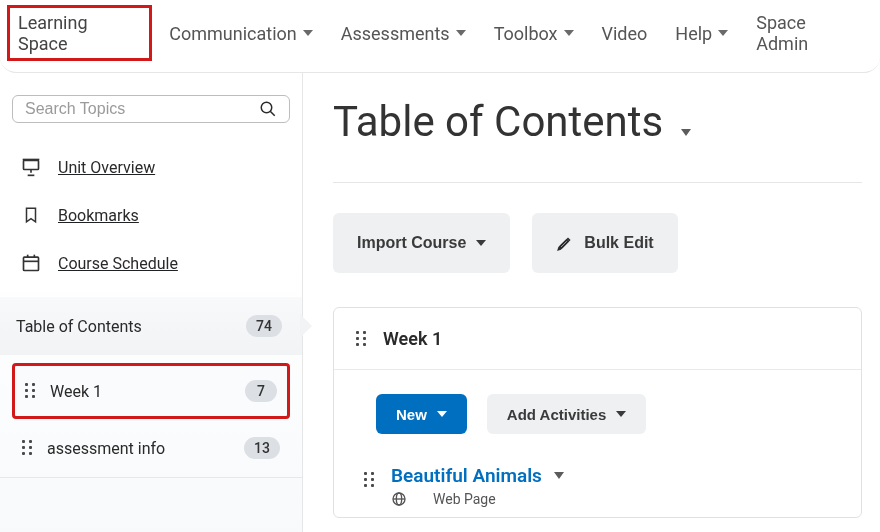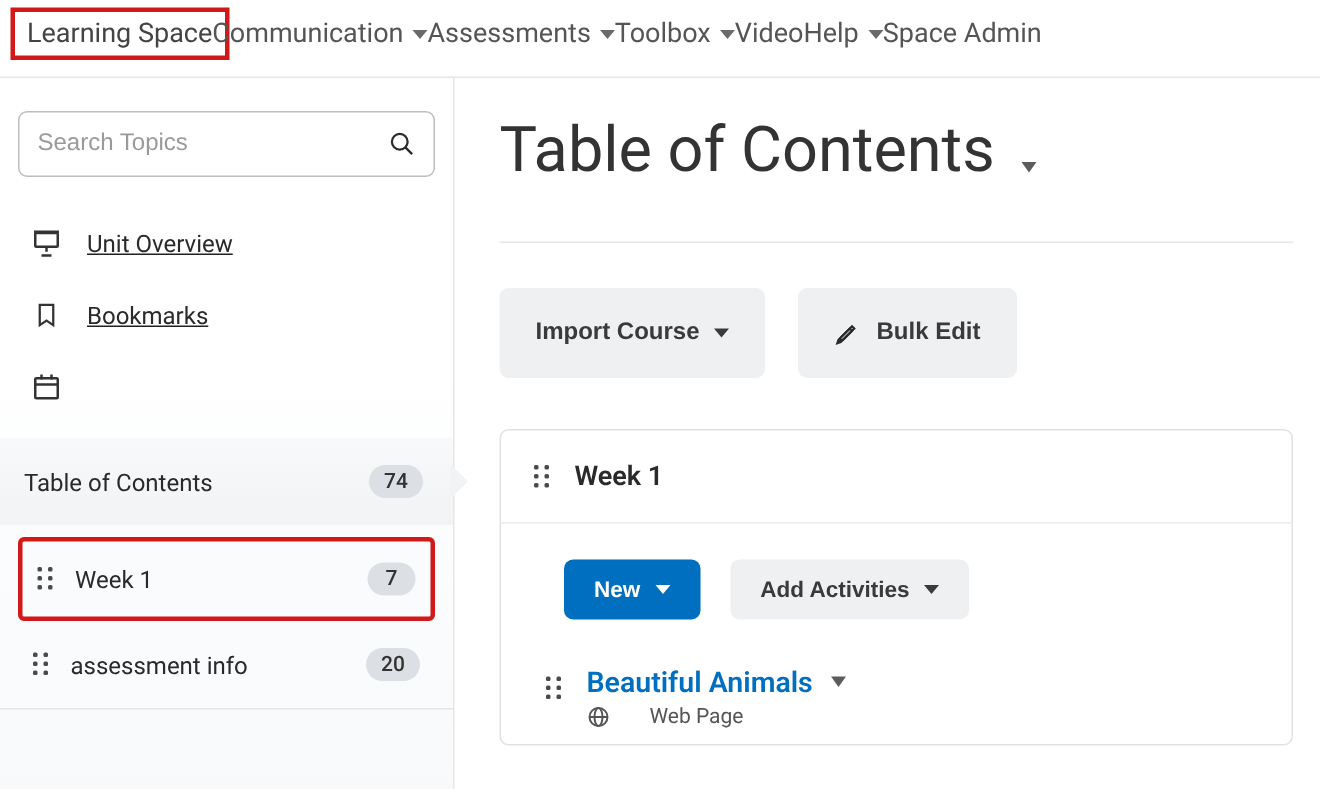--- a/index.html
+++ b/index.html
@@ -8,24 +8,26 @@
     background: #fff;
     color: #202122;
     width: 880px;
     height: 532px;
     overflow: hidden;
   }
   
   .topnav {
     display: flex;
     align-items: center;
+    gap: 28px;
     padding: 12px 18px 18px 18px;
     border-bottom: 1px solid #e6e6e6;
     font-size: 18px;
     color: #555;
+    border-radius: 16px;
   }
   .topnav-item {
     display: flex;
     align-items: center;
     gap: 6px;
     cursor: pointer;
     color: #555;
   }
   .topnav-item.highlighted {
     border: 3px solid #d21919;
@@ -49,21 +51,21 @@
     width: 303px;
     border-right: 1px solid #e6e6e6;
     padding: 22px 12px 0 12px;
     background: linear-gradient(#ffffff 40%, #f7f9fb 100%);
   }
   .search-wrap {
     display: flex;
     align-items: center;
     border: 1px solid #bdbdbd;
     border-radius: 6px;
-    height: 44px;
+    height: 28px;
     padding: 0 12px;
     background: #fff;
   }
   .search-input {
     flex: 1;
     border: none;
     outline: none;
     font-size: 16px;
     color: #333;
     background: transparent;
@@ -294,20 +296,21 @@
       </div>
       <div class="nav-item">
         <span class="nav-icon">
           <svg width="20" height="20" viewBox="0 0 24 24" fill="none" stroke="#333" stroke-width="2">
             <rect x="3" y="5" width="18" height="16" rx="1"></rect>
             <line x1="3" y1="10" x2="21" y2="10"></line>
             <line x1="8" y1="2" x2="8" y2="6"></line>
             <line x1="16" y1="2" x2="16" y2="6"></line>
           </svg>
         </span>
+        <span>Course Schedule</span>
       </div>
     </div>
 
     <div class="toc-header">
       <span>Table of Contents</span>
       <span class="badge">74</span>
     </div>
 
     <div class="toc-list">
       <div class="toc-item highlighted">
@@ -329,21 +332,21 @@
           <span class="drag-dots">
               <i></i>
               <i></i>
               <i></i>
               <i></i>
               <i></i>
               <i></i>
             </span>
           <span>assessment info</span>
         </span>
-        <span class="badge">20</span>
+        <span class="badge">13</span>
       </div>
       <hr class="thin">
     </div>
   </aside>
 
   <main class="main">
     <div class="page-title-row">
       <h1 class="page-title">Table of Contents</h1>
       <span class="mini-caret"></span>
     </div>

